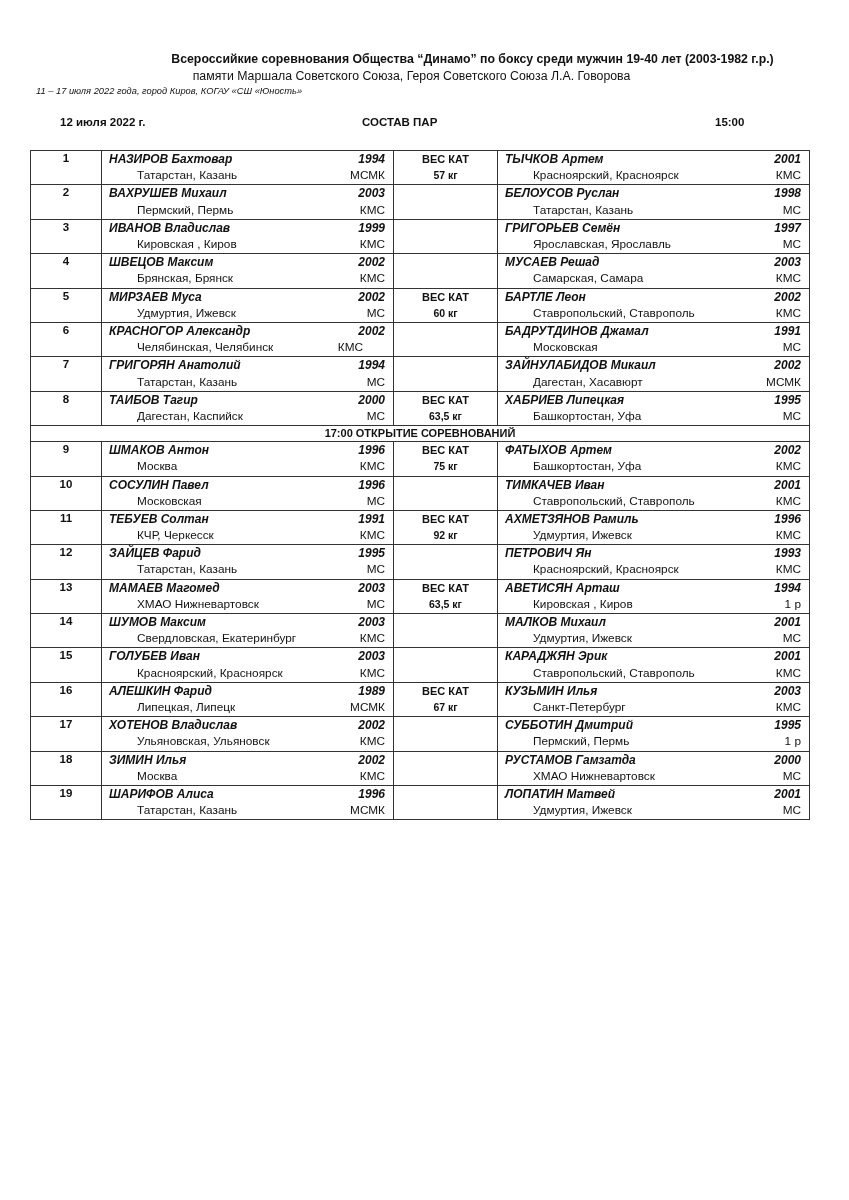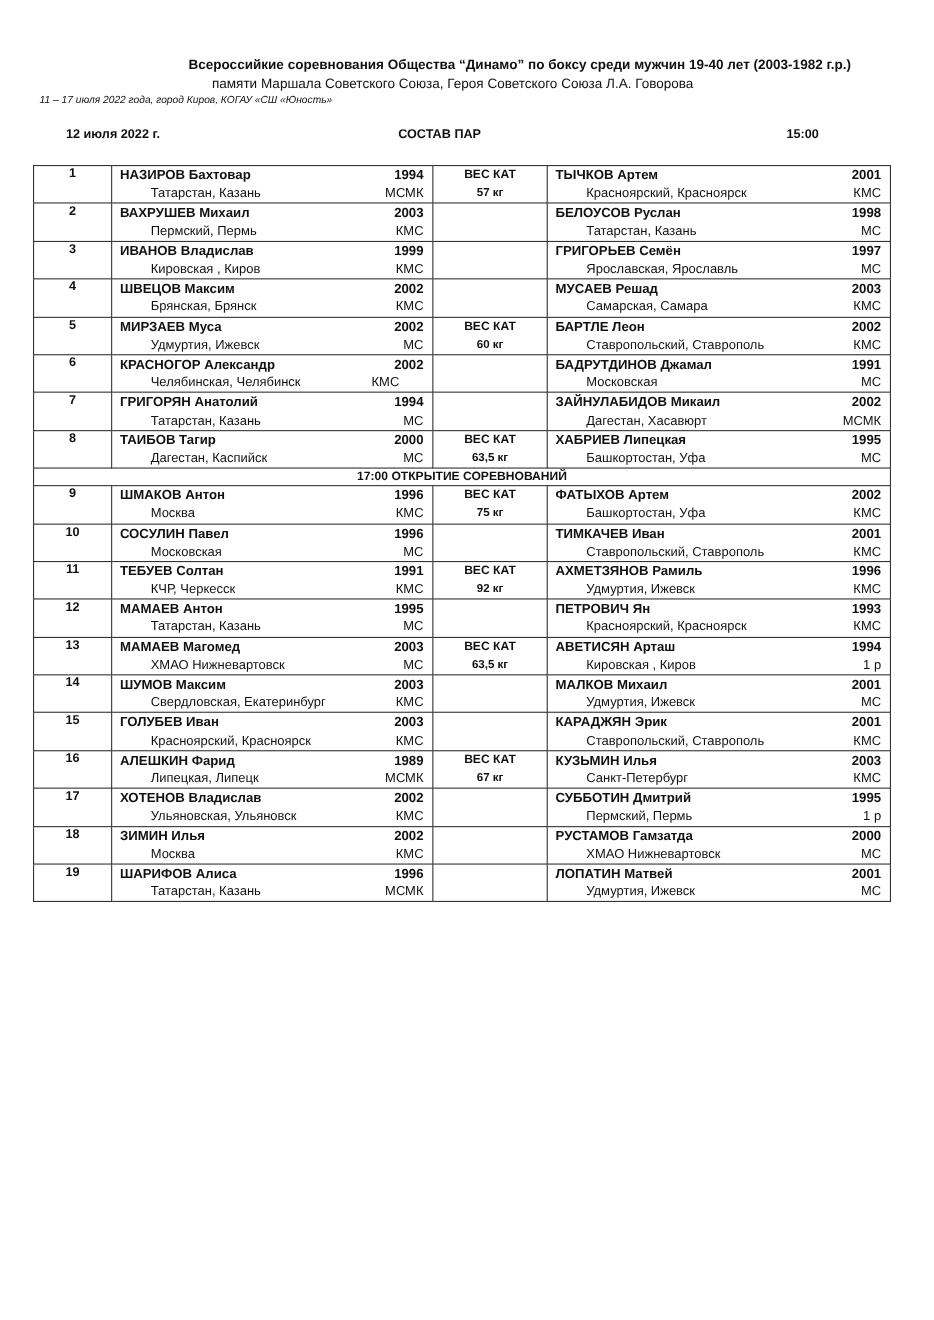--- a/index.html
+++ b/index.html
@@ -19,21 +19,21 @@
                 width:779px; table-layout:fixed; font-size:12px; }
   table.pairs td { border:1px solid #333; padding:0; vertical-align:top; }
   col.c-num { width:71px; }
   col.c-name { width:292px; }
   col.c-wt { width:104px; }
   col.c-opp { width:312px; }
   .cell { height:32.4px; position:relative; }
   .num { text-align:center; font-weight:bold; font-size:11.5px; padding-top:1px; }
   .line { height:16.2px; line-height:16.2px; display:flex; justify-content:space-between;
           padding:0 8px 0 7px; white-space:nowrap; }
-  .line.b { font-weight:bold; }
+  .line.b { font-weight:bold;font-style:italic; }
   .line.reg { font-size:11.8px;margin-left:28px; }
   .wt { text-align:center; font-weight:bold; font-size:11px; line-height:16.2px; }
   .wt .kg { font-size:10.5px; }
   .special td { height:15px; text-align:center; font-weight:bold; font-size:11px; line-height:15px; }
   .rank-offset { padding-right:30px; }
 </style>
 </head>
 <body>
 
 <div class="hdr1">Всероссийкие соревнования Общества “Динамо” по боксу среди мужчин 19-40 лет (2003-1982 г.р.)</div>
@@ -444,21 +444,21 @@
       </div>
     </td>
   </tr>
       <tr>
     <td>
       <div class="cell num">12</div>
     </td>
     <td>
       <div class="cell">
         <div class="line b">
-          <span>МАМАЕВ Антон</span>
+          <span>ЗАЙЦЕВ Фарид</span>
           <span>1995</span>
         </div>
         <div class="line reg">
           <span>Татарстан, Казань</span>
           <span>МС</span>
         </div>
       </div>
     </td>
     <td>
       <div class="cell wt">

